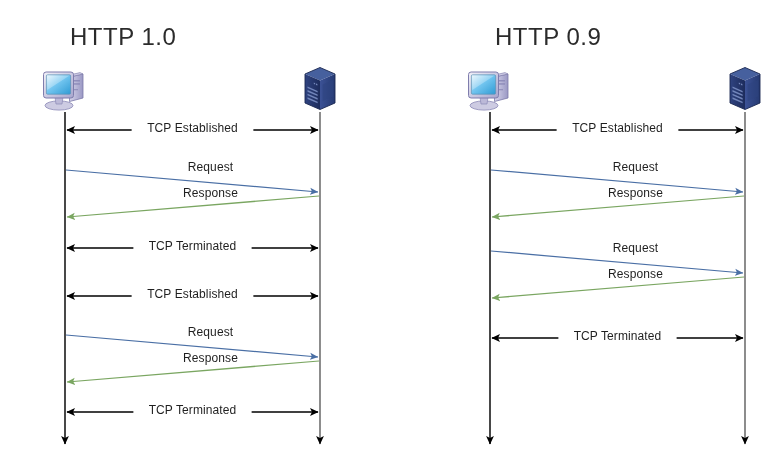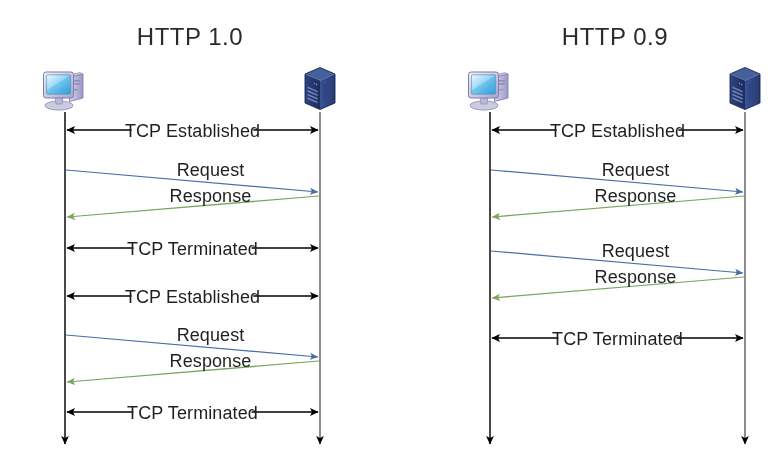--- a/index.html
+++ b/index.html
@@ -10,33 +10,33 @@
   #stage {
     position: relative;
     width: 783px;
     height: 461px;
     background: #ffffff;
     overflow: hidden;
     font-family: "Liberation Sans", sans-serif;
   }
   .diagram-title {
     position: absolute;
-    text-align: center;
+    text-align: left;
     font-family: "Liberation Sans", sans-serif;
     font-size: 24px;
     font-weight: 400;
     color: #2b2b2b;
     letter-spacing: 0.5px;
     white-space: nowrap;
     line-height: 1;
   }
   .msg-label {
     position: absolute;
     font-family: "Liberation Sans", sans-serif;
-    font-size: 18px;
+    font-size: 12px;
     font-weight: 400;
     color: #1f1f1f;
     white-space: nowrap;
     line-height: 1;
     letter-spacing: 0.1px;
     background: transparent;
   }
   .msg-label.centered { transform: translateX(-50%); }
   svg.layer {
     position: absolute;

